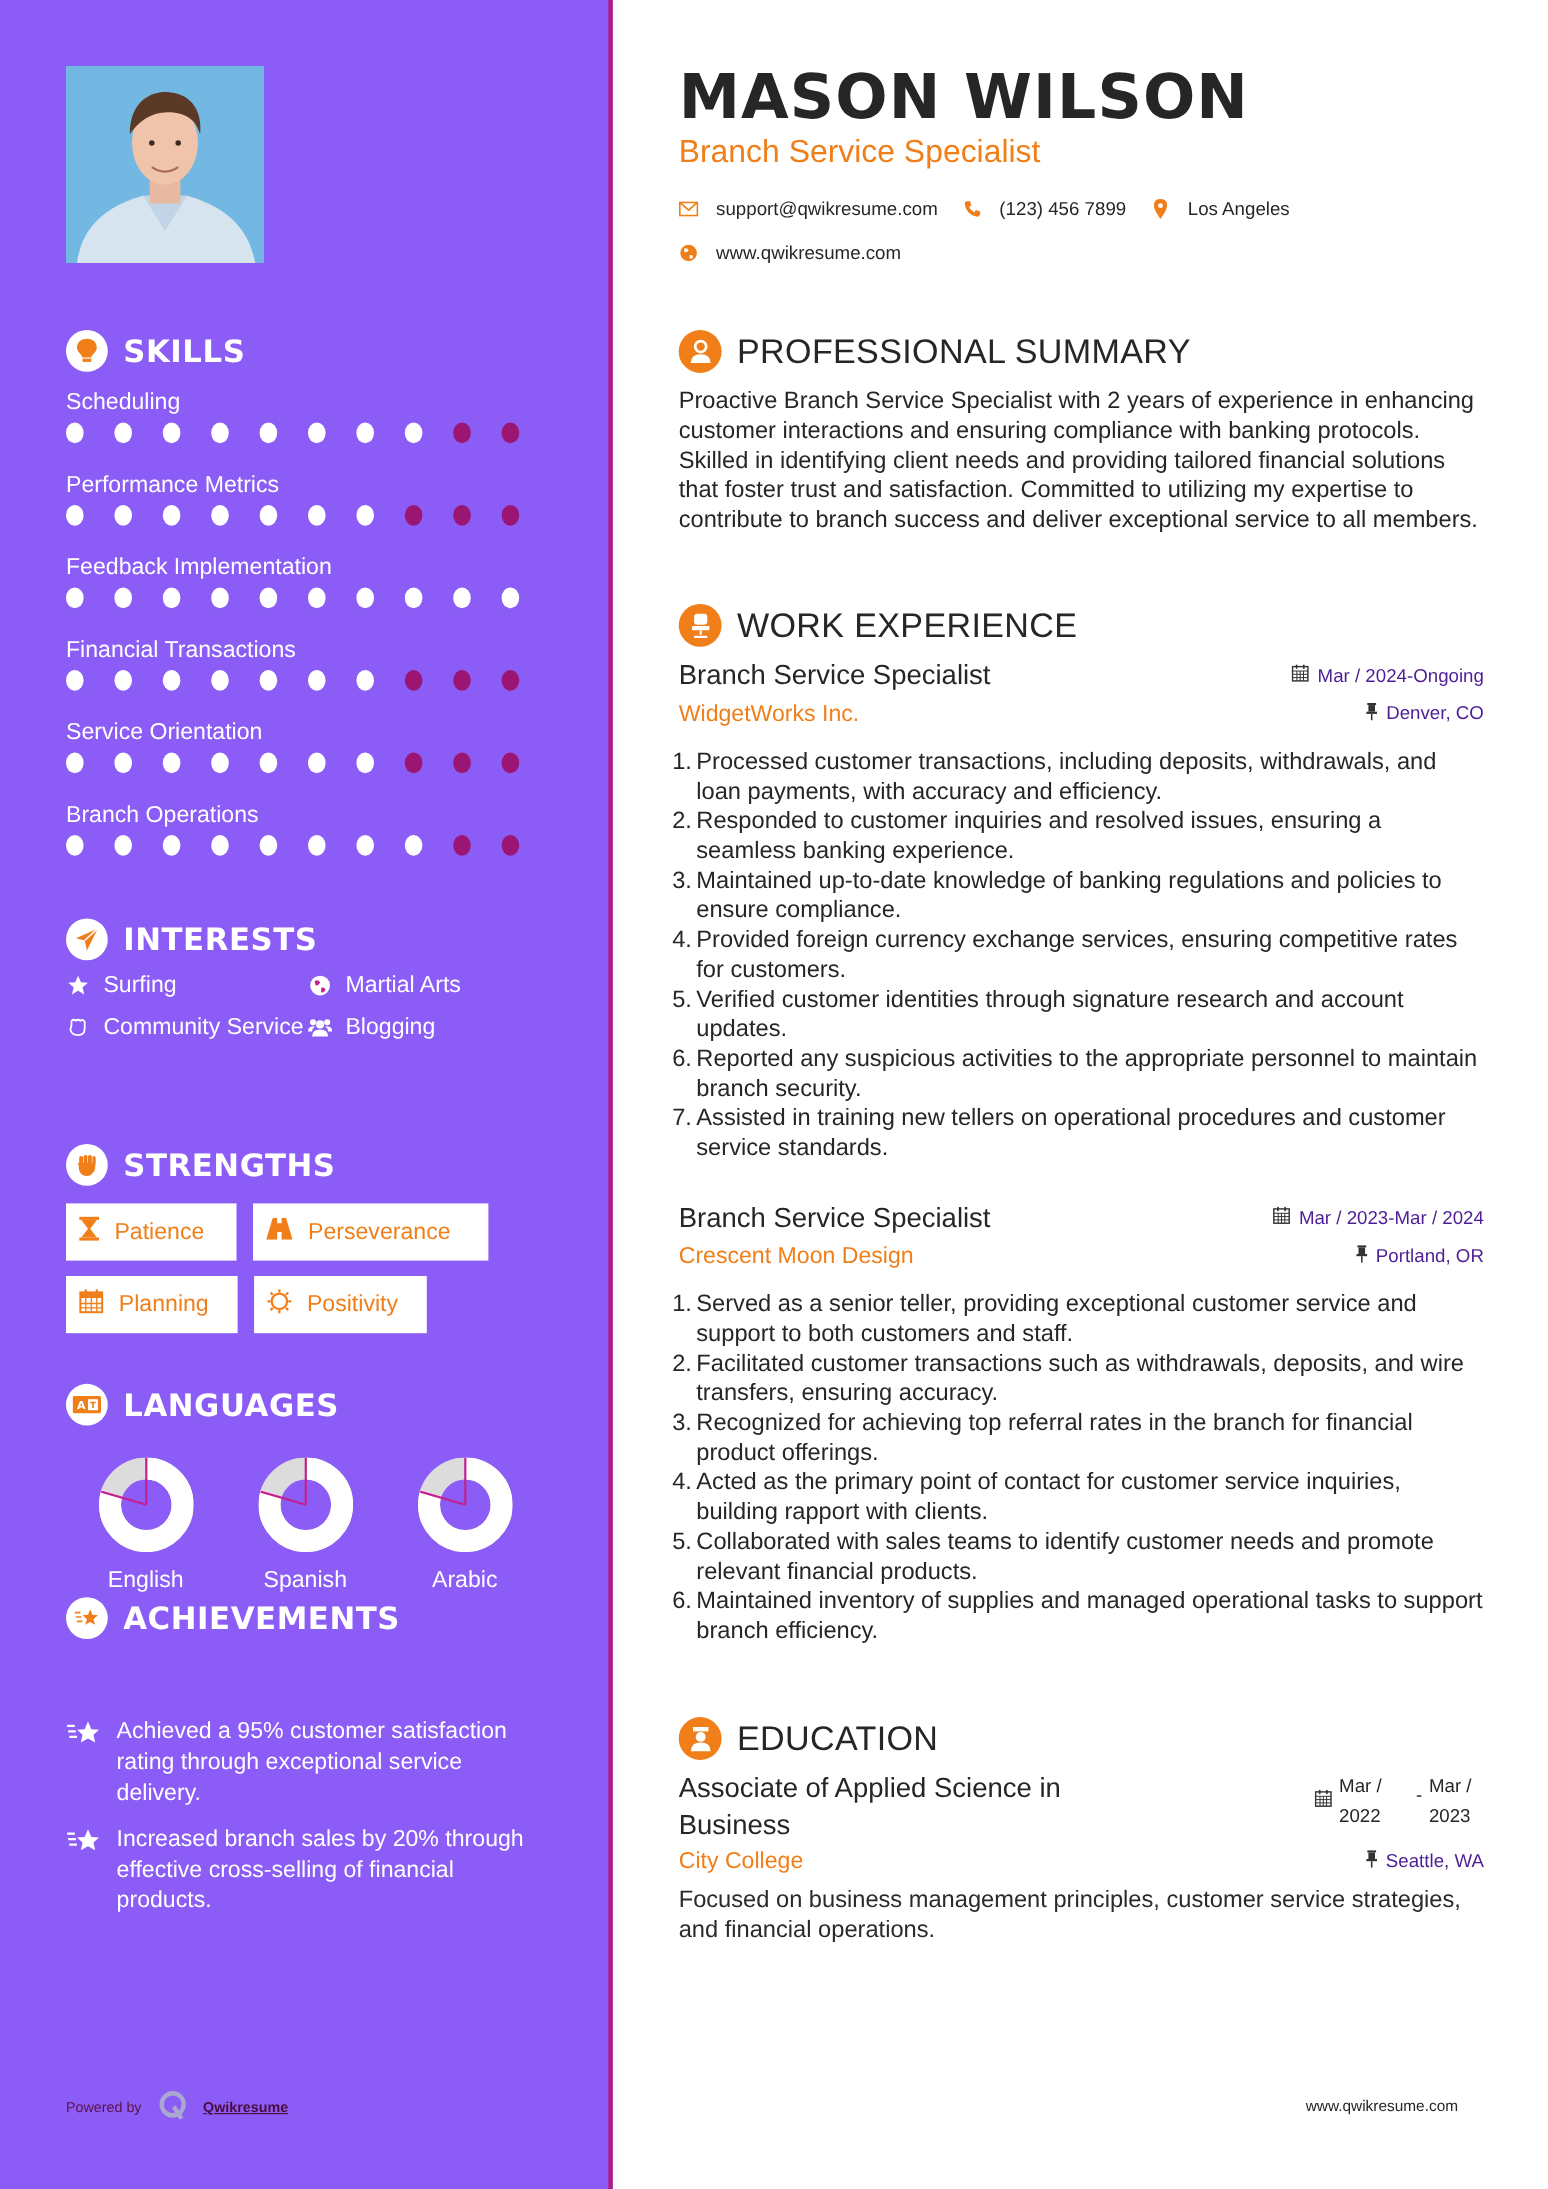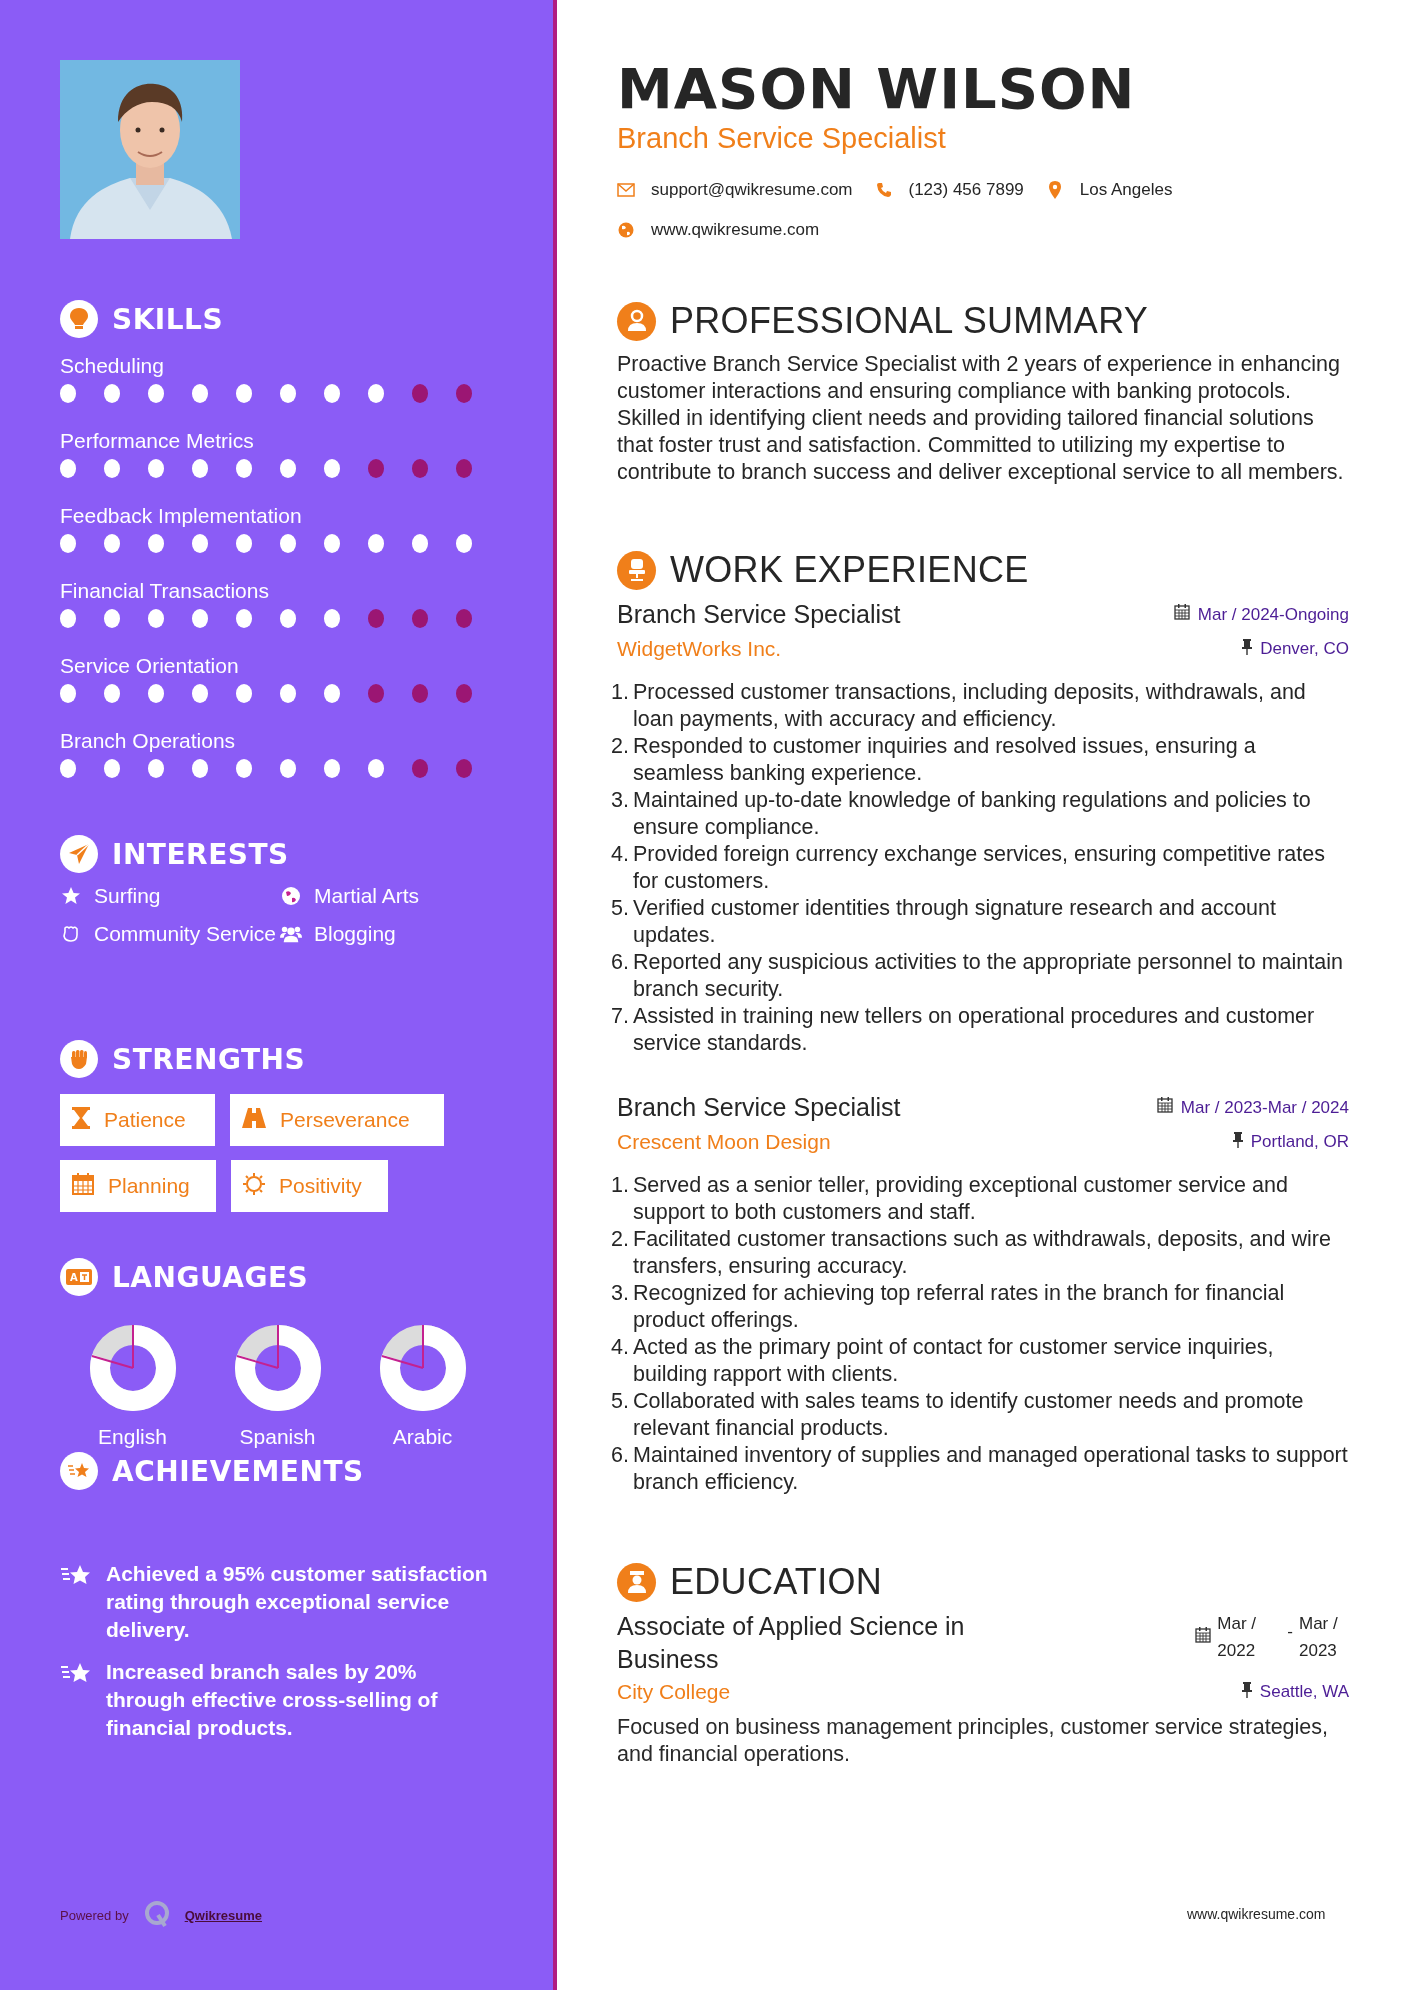--- a/index.html
+++ b/index.html
@@ -27,39 +27,39 @@
   .interest { display: flex; align-items: flex-start; gap: 12px; font-size: 21px; line-height: 28px; font-family: "Liberation Sans", sans-serif; }
   .interest .ico { width: 22px; height: 28px; display: flex; align-items: center; justify-content: center; flex-shrink: 0; }
 
   .strengths { position: absolute; left: 60px; top: 1094px; width: 440px; display: flex; flex-wrap: wrap; gap: 14px 15px; }
   .strength { background: #ffffff; height: 52px; display: flex; align-items: center; padding: 0 12px; gap: 14px; color: #f07f1a; font-size: 21px; font-family: "Liberation Sans", sans-serif; }
 
   .langs { position: absolute; left: 60px; top: 1325px; width: 440px; display: flex; gap: 0; }
   .lang { width: 145px; display: flex; flex-direction: column; align-items: center; }
   .lang-label { font-size: 21px; margin-top: 14px; font-family: "Liberation Sans", sans-serif; }
 
-  .achievements { position: absolute; left: 60px; top: 1560px; width: 440px; font-weight: bold; }
+  .achievements { position: absolute; left: 60px; top: 1560px; width: 440px; }
   .ach { display: flex; gap: 14px; margin-bottom: 14px; }
   .ach .ico { width: 32px; flex-shrink: 0; padding-top: 2px; }
   .ach-text { font-size: 21px; line-height: 28px; font-family: "Liberation Sans", sans-serif; }
 
   .powered { position: absolute; left: 60px; top: 1900px; display: flex; align-items: center; gap: 14px; font-size: 13px; color: #5b1048; font-family: "Liberation Sans", sans-serif; }
   .powered a { color: #4a0c3a; text-decoration: underline; font-weight: bold; }
 
   
   .main { position: absolute; left: 617px; top: 0; width: 732px; }
   .name { position: absolute; top: 56px; left: 0; font-size: 56px; font-weight: bold; color: #262626; letter-spacing: 1px; font-family: "DejaVu Sans", sans-serif; white-space: nowrap; }
   .role { position: absolute; top: 122px; left: 0; font-size: 29px; color: #f07f1a; font-family: "Liberation Sans", sans-serif; }
   .contact-row { position: absolute; left: 0; display: flex; align-items: center; font-size: 17px; color: #262626; font-family: "Liberation Sans", sans-serif; white-space: nowrap; }
   .contact-item { display: flex; align-items: center; gap: 16px; margin-right: 22px; }
   .c-ico { color: #f07f1a; width: 18px; display: flex; justify-content: center; }
 
   .section-head { position: absolute; left: 0; display: flex; align-items: center; gap: 14px; }
   .sec-circle { width: 39px; height: 39px; border-radius: 50%; background: #f07f1a; display: flex; align-items: center; justify-content: center; }
-  .sec-title { font-size: 36px; color: #262626; font-family: "Liberation Sans", sans-serif; font-weight: normal; letter-spacing: 0.3px; }
+  .sec-title { font-size: 31px; color: #262626; font-family: "Liberation Sans", sans-serif; font-weight: normal; letter-spacing: 0.3px; }
 
   .para { position: absolute; left: 0; width: 732px; font-size: 21.5px; line-height: 27px; color: #262626; font-family: "Liberation Sans", sans-serif; }
 
   .job { position: absolute; left: 0; width: 732px; }
   .job-row { display: flex; justify-content: space-between; align-items: center; }
   .job-title { font-size: 25px; color: #262626; font-family: "Liberation Sans", sans-serif; }
   .job-meta { font-size: 17px; color: #4c1d95; display: flex; align-items: center; gap: 8px; font-family: "Liberation Sans", sans-serif; }
   .company { font-size: 21px; color: #f07f1a; font-family: "Liberation Sans", sans-serif; }
   .bullets { margin-top: 18px; font-size: 21.5px; line-height: 27px; color: #262626; font-family: "Liberation Sans", sans-serif; }
   .bullet { display: flex; }

